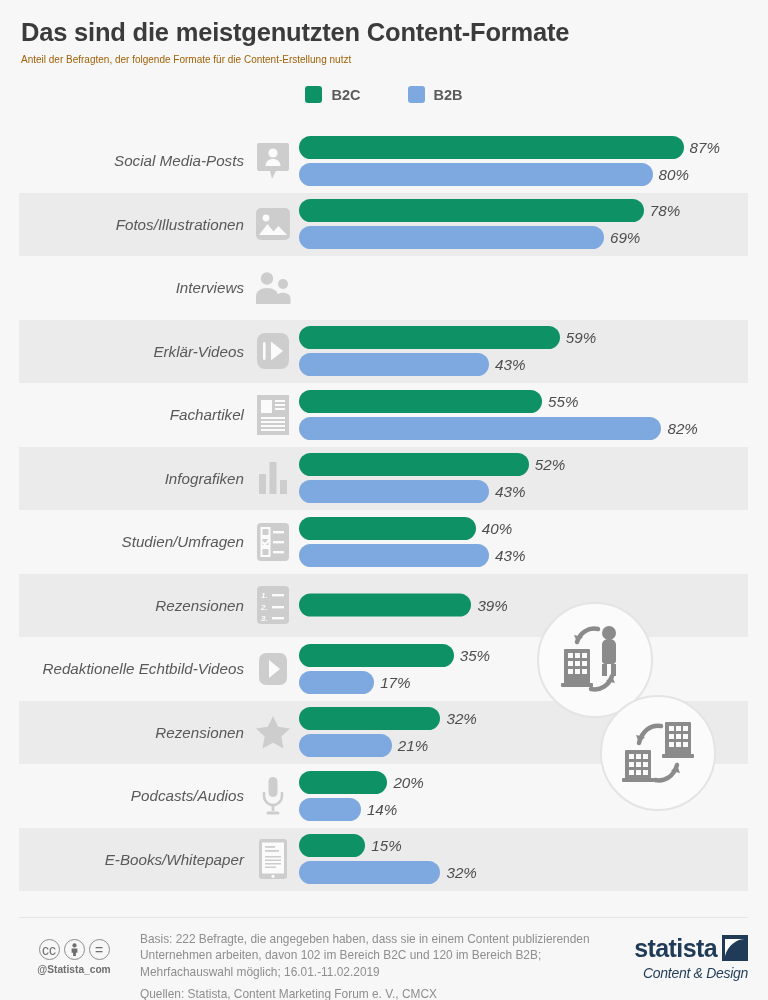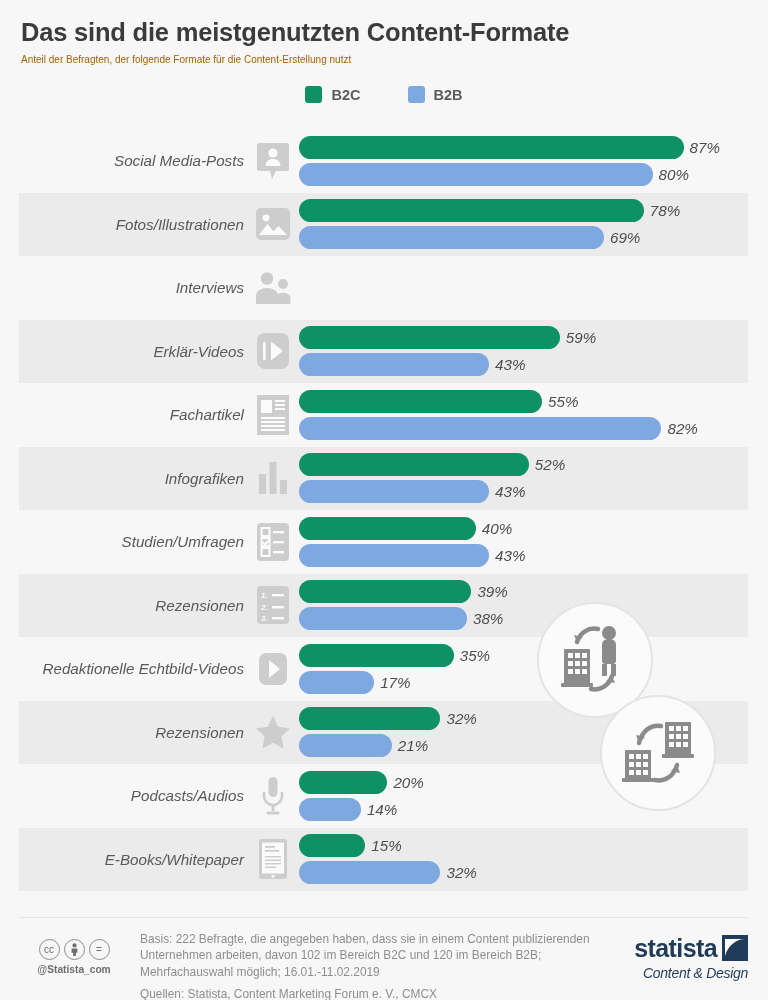--- a/index.html
+++ b/index.html
@@ -111,21 +111,21 @@
   #cc-block {
     position: absolute; left: 19px; top: 22px;
     width: 110px;
     display: flex; flex-direction: column; align-items: center; gap: 4px;
   }
   #cc-icons { display: flex; gap: 4px; }
   .cc-badge {
     width: 21px; height: 21px; border-radius: 50%;
     border: 1.6px solid #8c8c8c; color: #6e6e6e;
     display: flex; align-items: center; justify-content: center;
-    font-size: 10px; font-weight: normal; line-height: 1;
+    font-size: 14px; font-weight: normal; line-height: 1;
   }
   #cc-handle { font-size: 10.2px; font-weight: bold; color: #6e6e6e; white-space: nowrap; }
 
   #notes {
     position: absolute; left: 140px; top: 14px; width: 480px;
     font-size: 11.9px; color: #8e8e8e; line-height: 16.4px;
   }
   #notes .sources { margin-top: 6px; }
 
   #brand {
@@ -329,24 +329,20 @@
               <rect x="16" y="9" width="12" height="2.4"></rect>
               <rect x="16" y="21" width="12" height="2.4"></rect>
               <rect x="16" y="32" width="12" height="2.4"></rect>
             </g>
           </svg>
         </div>
         <div class="bars">
           <div class="bar-line">
             <div class="bar b2c" style="width: 172.38px;"></div>
             <span class="bar-value">39%</span>
-          </div>
-          <div class="bar-line">
-            <div class="bar b2b" style="width: 167.96px;"></div>
-            <span class="bar-value">38%</span>
           </div>
         </div>
       </div>
       <div class="row alt">
         <div class="row-stripe"></div>
         <div class="row-label">Redaktionelle Echtbild-Videos</div>
         <div class="row-icon">
           <svg width="30" height="34" viewBox="0 0 30 34">
             <rect x="1" y="1" width="28" height="32" rx="7" fill="#cdcdcd"></rect>
             <path d="M11 8l11 9-11 9z" fill="#fbfbfb"></path>

